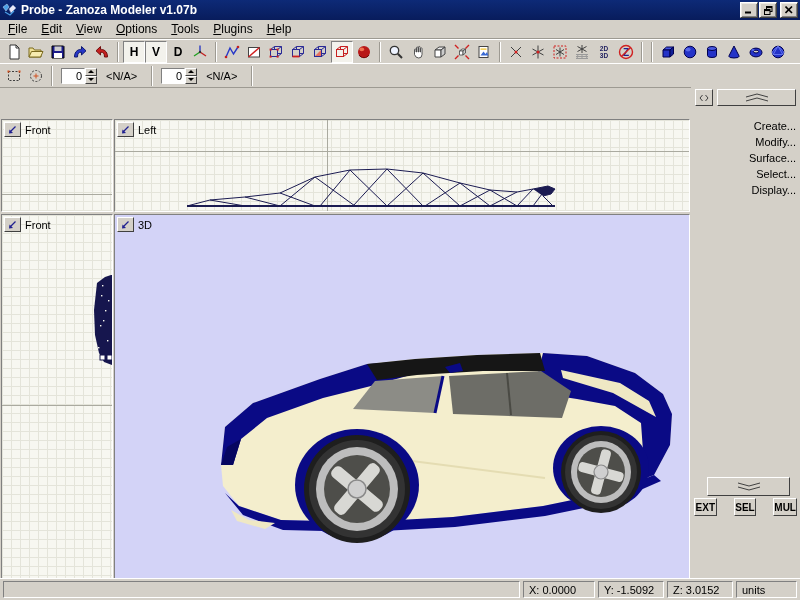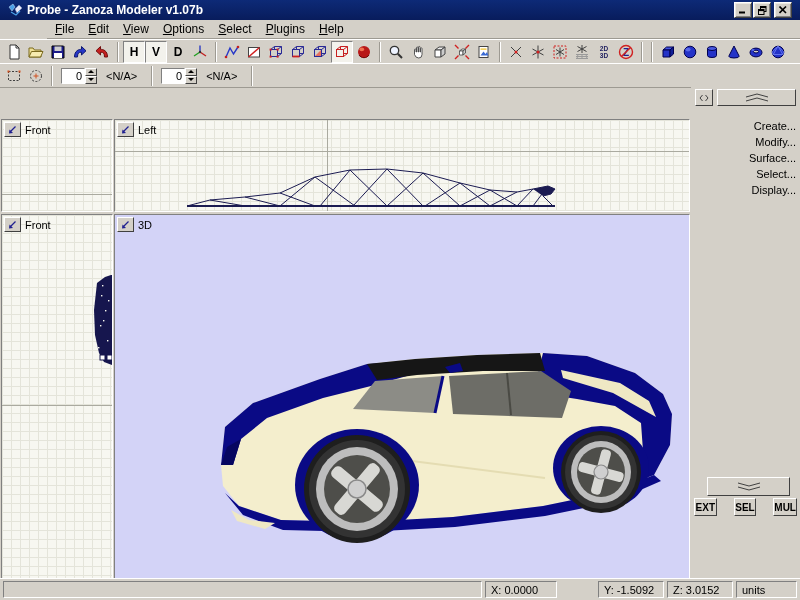--- a/index.html
+++ b/index.html
@@ -3,32 +3,32 @@
 <meta charset="utf-8">
 <style>
   html,body{margin:0;padding:0;}
   #app{position:relative;width:800px;height:600px;background:#d4d0c8;
        font-family:"Liberation Sans",sans-serif;overflow:hidden;color:#000;}
   svg{display:block;}
 
   
   .titlebar{position:absolute;left:0;top:0;right:0;height:20px;
     background:linear-gradient(180deg,#0d2a77,#081c5c);
-    display:flex;align-items:center;padding:0 8px;}
+    display:flex;align-items:center;padding:0 2px;}
   .title-text{color:#fff;font-size:12px;font-weight:bold;margin-left:4px;flex:1;
     white-space:nowrap;overflow:hidden;}
   .win-btn{width:16px;height:14px;background:#d4d0c8;border:1px solid;
     border-color:#ffffff #404040 #404040 #ffffff;
     box-shadow:inset 1px 1px 0 #ece9e2, inset -1px -1px 0 #808080;
     display:flex;align-items:center;justify-content:center;margin-left:1px;flex:0 0 auto;}
   .win-btn.close{margin-left:3px;}
 
   
   .menubar{position:absolute;top:20px;left:0;right:0;height:18px;display:flex;
-    align-items:center;padding-left:1px;font-size:12px;border-bottom:1px solid #9d9a92;margin-left:47px;}
+    align-items:center;padding-left:1px;font-size:12px;border-bottom:1px solid #9d9a92;}
   .menu-item{display:inline-block;padding:1px 7px 2px;}
   .menu-item::first-letter{text-decoration:underline;}
 
   
   .tbrow{position:absolute;left:0;right:0;height:23px;border-top:1px solid #ffffff;
     border-bottom:1px solid #9d9a92;display:flex;align-items:center;padding-left:3px;}
   .tbrow1{top:39px;} .tbrow2{top:63px;}
   .tb-btn{width:22px;height:22px;display:flex;align-items:center;justify-content:center;
     flex:0 0 auto;box-sizing:border-box;}
   .tb-btn.pressed{background:#f3f2ec;border:1px solid;border-color:#808080 #ffffff #ffffff #808080;}
@@ -84,21 +84,21 @@
     border-color:#ffffff #404040 #404040 #ffffff;font-size:10px;font-weight:bold;
     display:flex;align-items:center;justify-content:center;font-family:"Liberation Sans",sans-serif;}
 
   
   .statusbar{position:absolute;left:0;right:0;top:578px;height:22px;border-top:1px solid #ffffff;
     display:flex;align-items:center;gap:3px;padding:0 3px;box-sizing:border-box;background:#d4d0c8;}
   .sb-panel{height:17px;border:1px solid;border-color:#808080 #ffffff #ffffff #808080;
     font-size:11px;display:flex;align-items:center;padding:0 5px;box-sizing:border-box;
     white-space:nowrap;overflow:hidden;}
   .sb-left{flex:1;}
-  .sb-x{width:72px;} .sb-y{width:66px;margin-left:38px;} .sb-z{width:66px;} .sb-units{width:61px;}
+  .sb-x{width:72px;} .sb-y{width:66px;} .sb-z{width:66px;} .sb-units{width:61px;}
 </style>
 </head>
 <body>
 
 <div id="app">
 
   <div class="titlebar">
     <span>
       <svg width="15" height="14" viewBox="0 0 15 14">
         <path d="M1 4 L5 1 L7 4 L4 8 Z" fill="#4aa0e8" stroke="#cfe2f8" stroke-width="0.5"></path>
@@ -125,21 +125,21 @@
           <path d="M0.5 0.5 L7 7 M7 0.5 L0.5 7" stroke="#000" stroke-width="1.6"></path>
         </svg>
     </span>
   </div>
 
   <div class="menubar">
     <span class="menu-item">File</span>
     <span class="menu-item">Edit</span>
     <span class="menu-item">View</span>
     <span class="menu-item">Options</span>
-    <span class="menu-item">Select</span>
+    <span class="menu-item">Tools</span>
     <span class="menu-item">Plugins</span>
     <span class="menu-item">Help</span>
   </div>
 
   <div class="tbrow tbrow1">
     <span class="tb-btn">
       <svg width="16" height="16">
           <path d="M4 1 h6 l3 3 v11 H4 Z" fill="#fff" stroke="#333"></path>
           <path d="M10 1 v3 h3" fill="none" stroke="#333"></path>
         </svg>

